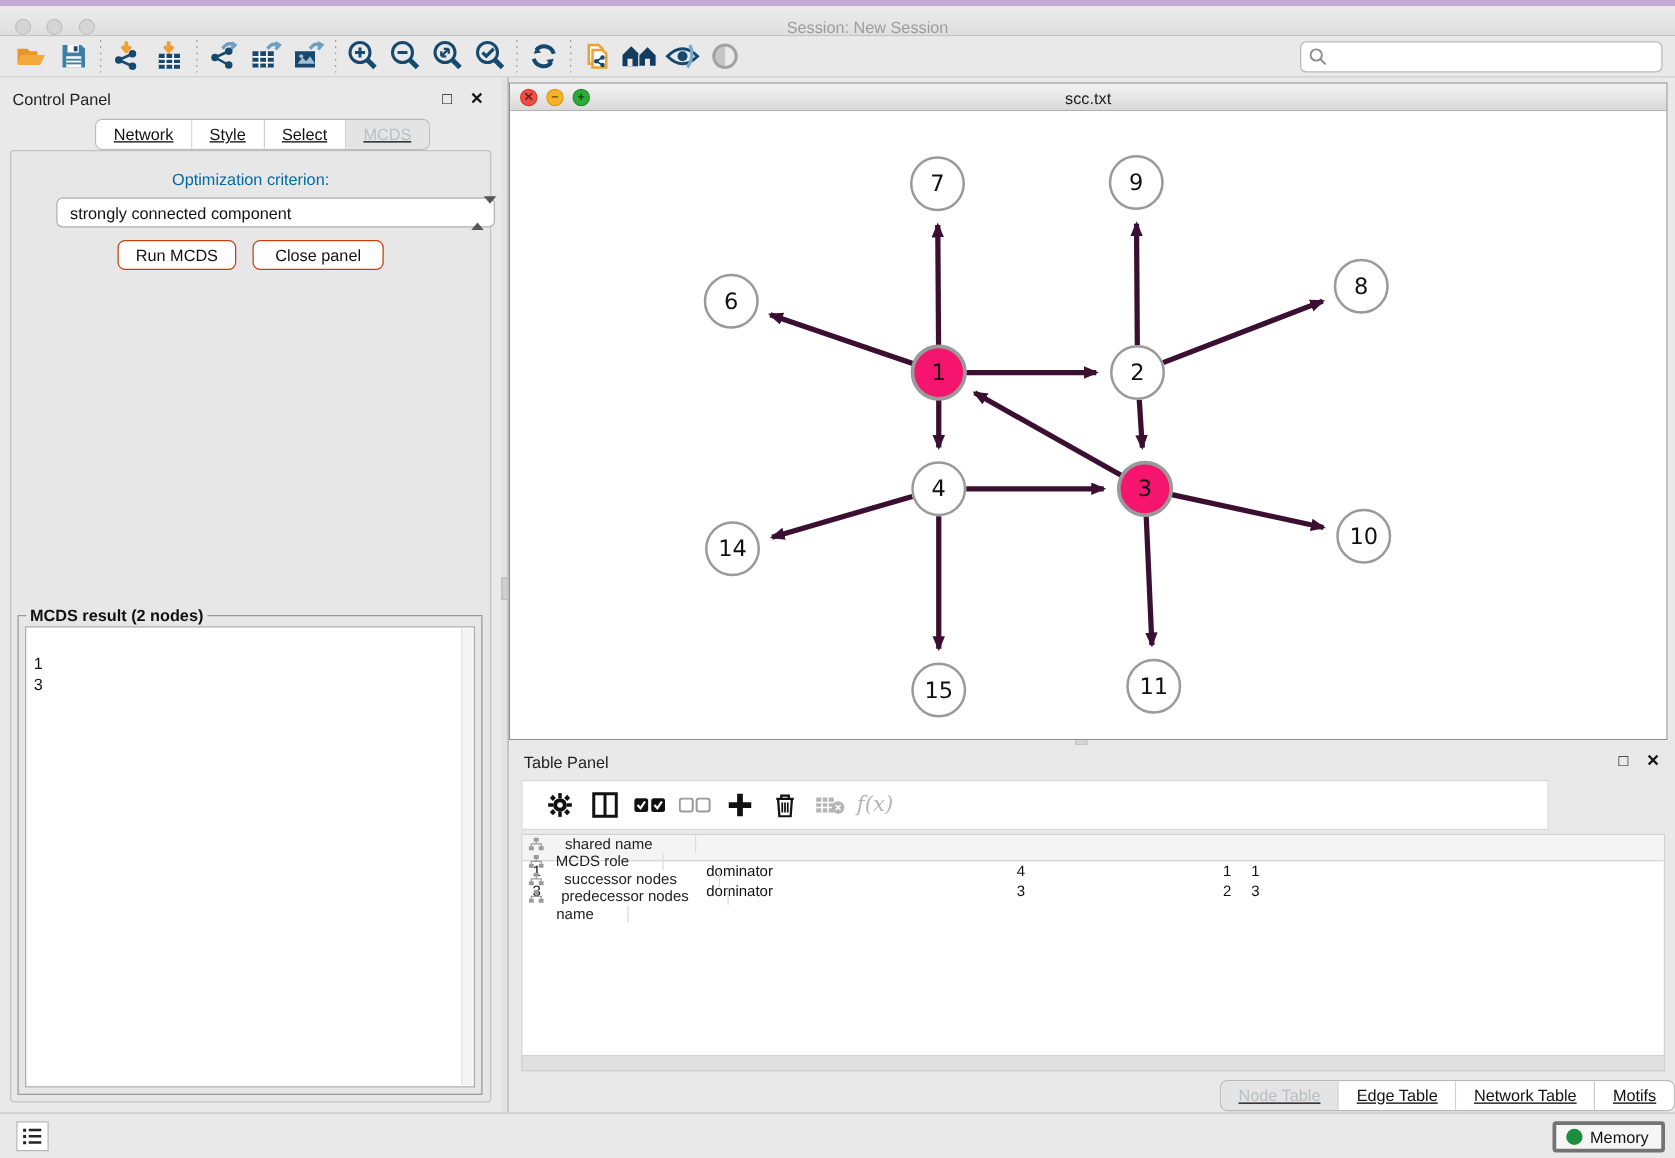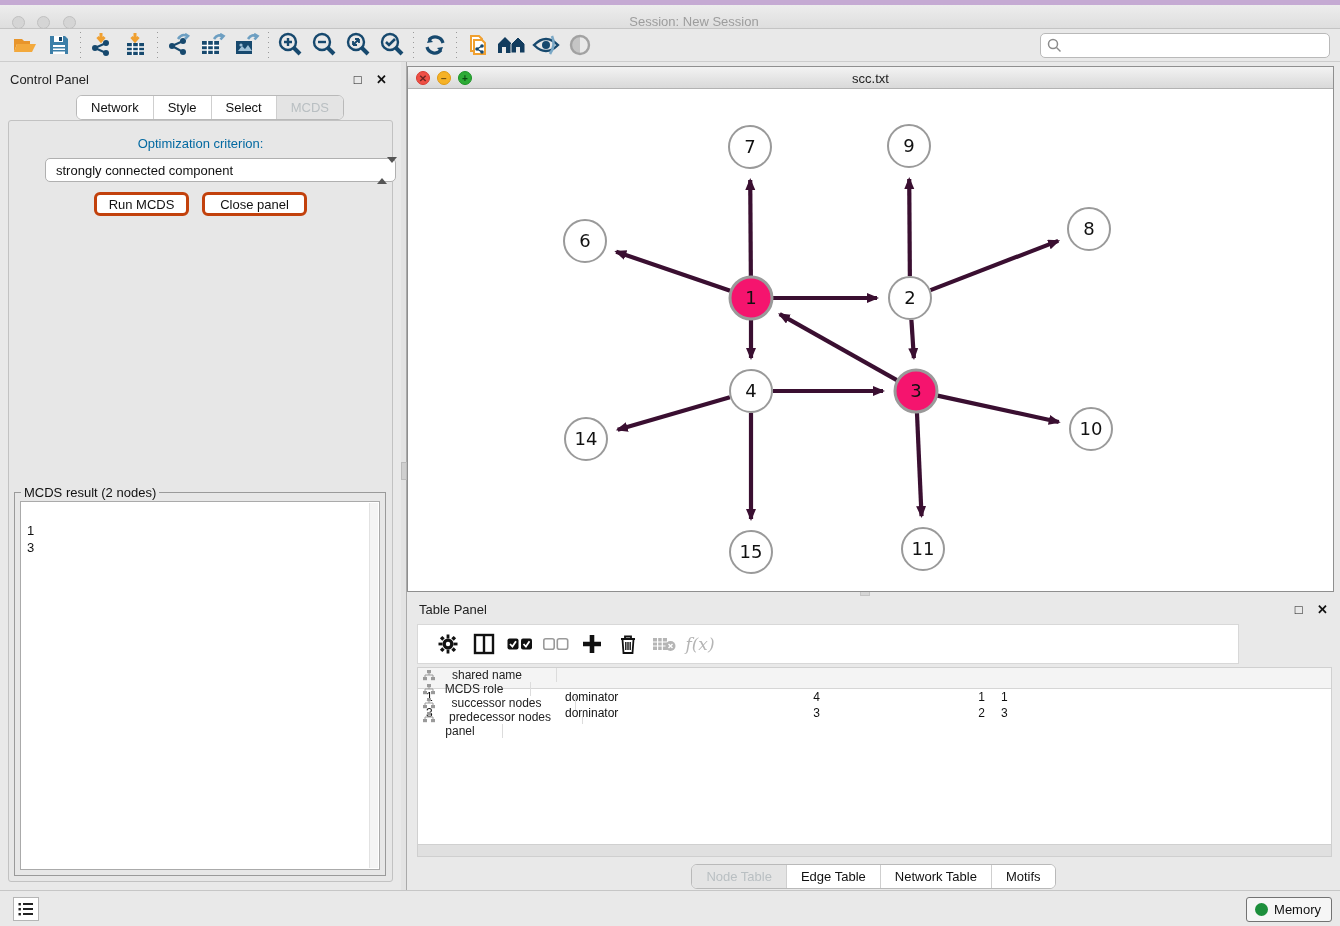--- a/index.html
+++ b/index.html
@@ -26,43 +26,43 @@
   #toolbar-search { position:absolute; right:10px; top:33px; width:290px; height:25px;
     background:#fff; border:1px solid #b9b9b9; border-radius:5px;
     display:flex; align-items:center; padding-left:6px; }
   #toolbar-search input { border:none; outline:none; font-size:12px; width:250px; background:transparent; }
 
   
   #control-panel { left:0; top:62px; width:401px; height:828px; background:#e9e9e9; }
   #cp-header { left:10px; top:10px; font-size:13px; color:#222; }
   .panel-ctrl { display:inline-block; font-size:13px; color:#111; margin-left:10px; }
   #cp-ctrls { right:14px; top:8px; }
-  .tab-group { display:flex; border:1px solid #b9b9b9; border-radius:6px; overflow:hidden; background:#fff; }
+  .tab-group { display:flex; border:1px solid #b9b9b9; border-radius:6px; overflow:hidden; background:#fff;text-decoration:underline; }
   #cp-tabs { left:76px; top:33px; }
   .tab { padding:4px 14px; font-size:13px; color:#111; background:#fff; border-right:1px solid #cfcfcf; cursor:default; }
   .tab:last-child { border-right:none; }
   .tab.disabled-look { background:#e4e4e4; color:#b9bfc2; }
   #cp-body { left:8px; top:58px; width:385px; height:762px; background:#e7e7e7;
     border:1px solid #c2c2c2; border-radius:3px; }
   #opt-label { left:0; top:74px; width:401px; text-align:center; font-size:13px; color:#0369a1; }
   #criterion-select { left:45px; top:96px; width:351px; height:24px; background:#fff;
     border:1px solid #b0b0b0; border-radius:5px; font-size:13px; color:#111;
     display:flex; align-items:center; padding-left:10px; }
   .stepper { position:absolute; right:7px; top:4px; width:11px; height:16px; }
   .tri-up { width:0; height:0; border-left:5px solid transparent; border-right:5px solid transparent;
     border-bottom:6px solid #555; margin-bottom:3px; }
   .tri-dn { width:0; height:0; border-left:5px solid transparent; border-right:5px solid transparent;
     border-top:6px solid #555; }
-  .cp-btn { position:absolute; top:130px; height:24px; background:#fff; border:3px solid #c2410c;
+  .cp-btn { position:absolute; top:130px; height:24px; background:#fff; border:1px solid #c2410c;
     border-radius:6px; font-size:13px; color:#111; display:flex; align-items:center; justify-content:center; }
   #run-btn { left:94px; width:95px; }
   #closepanel-btn { left:202px; width:105px; }
 
   #mcds-result { left:14px; top:430px; width:372px; height:384px; border:1px solid #9a9a9a; background:#e7e7e7; }
-  #mcds-legend { position:absolute; left:6px; top:-8px; background:#e7e7e7; padding:0 3px; font-size:13px; color:#111; }
+  #mcds-legend { position:absolute; left:6px; top:-8px; background:#e7e7e7; padding:0 3px; font-size:13px; color:#111;font-weight:bold; }
   #mcds-text { position:absolute; left:5px; top:8px; right:5px; bottom:5px; background:#fff;
     border:1px solid #aaa; font-size:13px; color:#111; padding:3px 6px; line-height:17px; white-space:pre-line; }
   #mcds-scroll { position:absolute; right:1px; top:1px; width:9px; bottom:1px; background:#f4f4f4; border-left:1px solid #e2e2e2; }
 
   
   #v-split { left:401px; top:62px; width:6px; height:828px; background:#e3e3e3; border-right:1px solid #aaa; }
   #v-split-handle { left:401px; top:462px; width:6px; height:18px; background:#cfcfcf; border:1px solid #bbb; }
   #h-split-handle { left:860px; top:590px; width:10px; height:6px; background:#d6d6d6; border:1px solid #c5c5c5; }
 
   
@@ -88,27 +88,27 @@
   .fx-label { font-family:"DejaVu Serif", serif; font-style:italic; font-size:17px; color:#b5b5b5; }
   #data-table { left:10px; top:70px; width:915px; height:178px; background:#fff; border:1px solid #d0d0d0; overflow:hidden; }
   #tbl-header { display:flex; background:#f4f4f4; border-bottom:1px solid #d6d6d6; height:21px;flex-direction:column; }
   .th { display:flex; align-items:center; justify-content:center; gap:5px; font-size:12px; color:#222;
     border-right:1px solid #dcdcdc; position:relative; }
   .th .hier { position:absolute; left:5px; }
   .tr { display:flex; height:16px; }
   .td { font-size:12px; color:#111; padding:1px 8px 0 8px; }
   .al { text-align:left; } .ar { text-align:right; }
   #tbl-footer-strip { left:10px; top:248px; width:915px; height:12px; background:#e0e0e0; border:1px solid #cfcfcf; border-top:none; }
-  #tp-tabs { left:0; top:267px; width:933px; display:flex; justify-content:center; }
+  #tp-tabs { left:0; top:267px; width:933px; display:flex; justify-content:flex-end; }
 
   
   #status-bar { left:0; top:890px; width:1340px; height:36px; background:#e9e9e9; border-top:1px solid #c6c6c6; }
   #list-btn { left:13px; top:6px; width:26px; height:24px; background:#fff; border:1px solid #b5b5b5;
     display:flex; align-items:center; justify-content:center; }
-  #memory-btn { right:8px; top:6px; height:25px; padding:0 10px 0 8px; background:#f6f6f6; border:1px solid #737373;
+  #memory-btn { right:8px; top:6px; height:25px; padding:0 10px 0 8px; background:#f6f6f6; border:3px solid #737373;
     border-radius:3px; display:flex; align-items:center; gap:6px; font-size:13px; color:#111; }
   #memory-dot { width:13px; height:13px; border-radius:50%; background:#1d8f3c; }
 </style>
 </head>
 <body>
 
 <div id="accent-strip" class="abs"></div>
 <div id="titlebar" class="abs">
   <span id="main-lights" class="abs">
     <span class="traffic light-inactive"></span>
@@ -443,21 +443,21 @@
         <div class="th" style="width: 165px;">
           <svg class="hier" width="12" height="11" viewBox="0 0 12 11">
             <rect x="4" y="0" width="4" height="3.2" fill="#9a9a9a"></rect>
             <rect x="0" y="7" width="4" height="3.2" fill="#9a9a9a"></rect>
             <rect x="8" y="7" width="4" height="3.2" fill="#9a9a9a"></rect>
             <path d="M6 3 v2 M2 7 V5 h8 v2" stroke="#9a9a9a" fill="none" stroke-width="1"></path>
           </svg>
           <span>predecessor nodes</span>
         </div>
         <div class="th" style="width: 85px;">
-          <span>panel</span>
+          <span>name</span>
         </div>
       </div>
     <div id="tbl-body">
         <div class="tr">
           <div class="td al" style="width: 139px;">1</div>
           <div class="td al" style="width: 113px;">dominator</div>
           <div class="td ar" style="width: 158px;">4</div>
           <div class="td ar" style="width: 165px;">1</div>
           <div class="td al" style="width: 85px;">1</div>
         </div>

